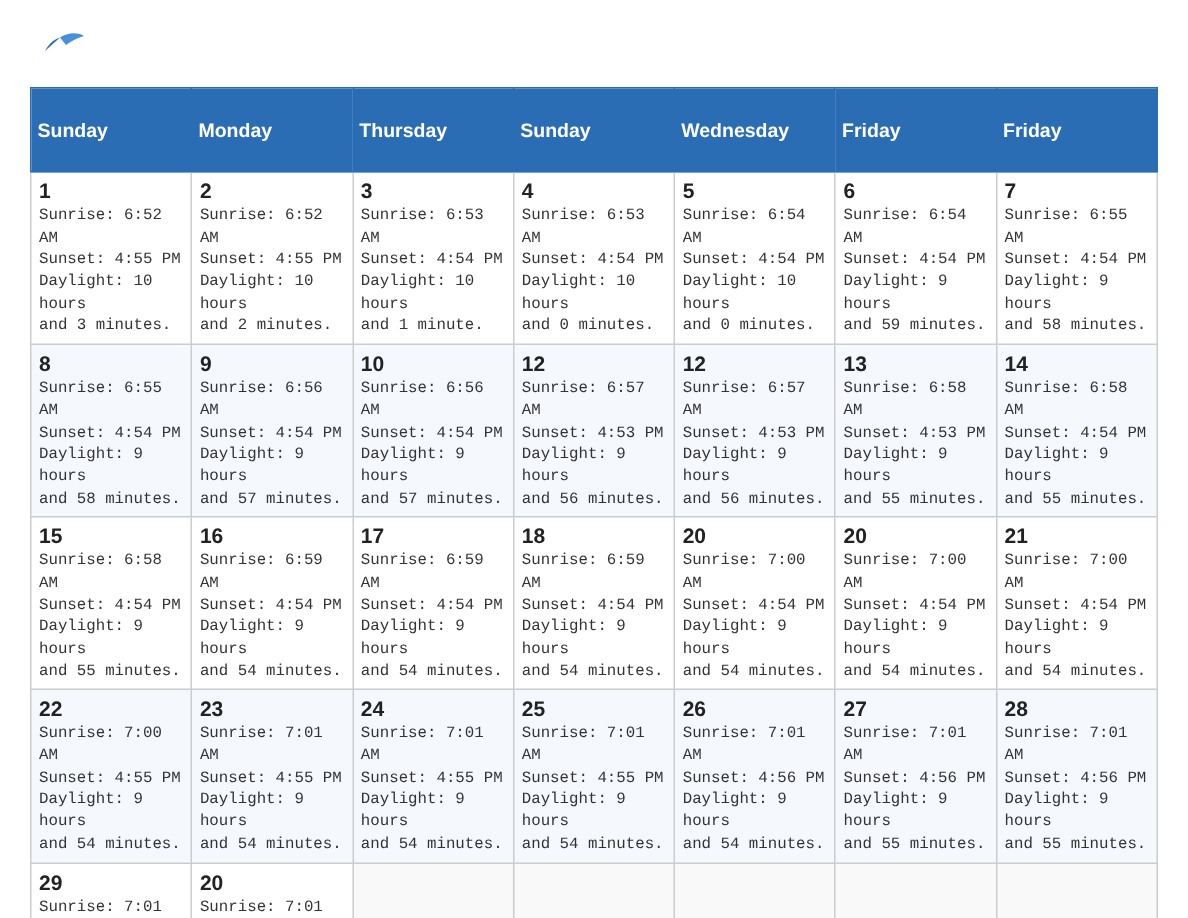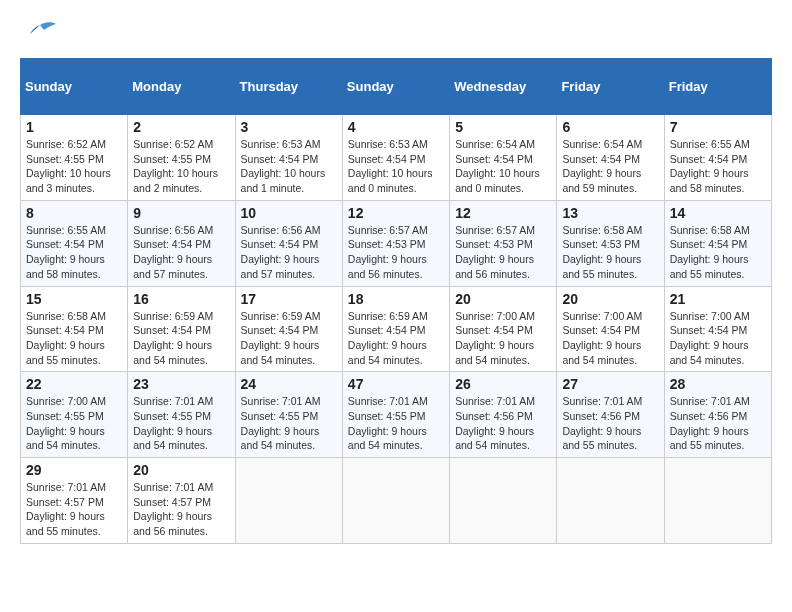--- a/index.html
+++ b/index.html
@@ -71,20 +71,21 @@
       font-size: 14px;
       font-weight: bold;
       color: #222;
       display: block;
       margin-bottom: 2px;
     }
     .day-info {
       color: #333;
       font-size: 10.5px;
       line-height: 1.4;
+      font-family: Liberation Mono, monospace;
     }
     .empty-cell {
       background: #f9f9f9 !important;
     }
   </style>
 </head>
 <body>
 
 <div class="header">
   <div class="logo">
@@ -286,21 +287,21 @@
 and 54 minutes.</div>
         </td>
         <td>
           <span class="day-num">24</span>
           <div class="day-info" style="white-space: pre-line;">Sunrise: 7:01 AM
 Sunset: 4:55 PM
 Daylight: 9 hours
 and 54 minutes.</div>
         </td>
         <td>
-          <span class="day-num">47</span>
+          <span class="day-num">25</span>
           <div class="day-info" style="white-space: pre-line;">Sunrise: 7:01 AM
 Sunset: 4:55 PM
 Daylight: 9 hours
 and 54 minutes.</div>
         </td>
         <td>
           <span class="day-num">26</span>
           <div class="day-info" style="white-space: pre-line;">Sunrise: 7:01 AM
 Sunset: 4:56 PM
 Daylight: 9 hours

